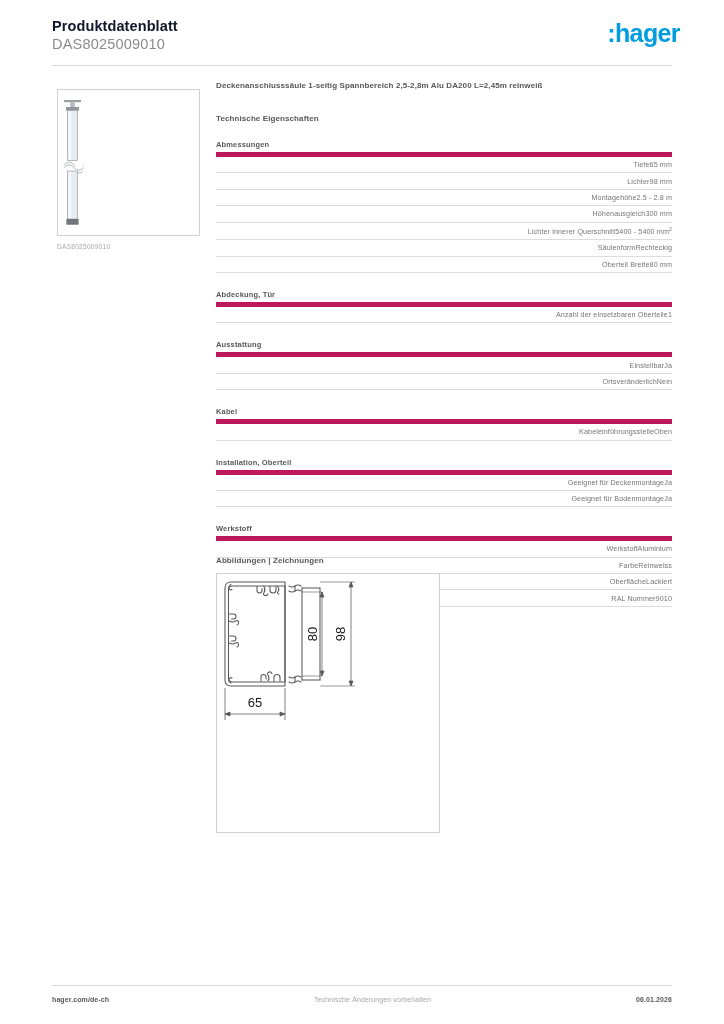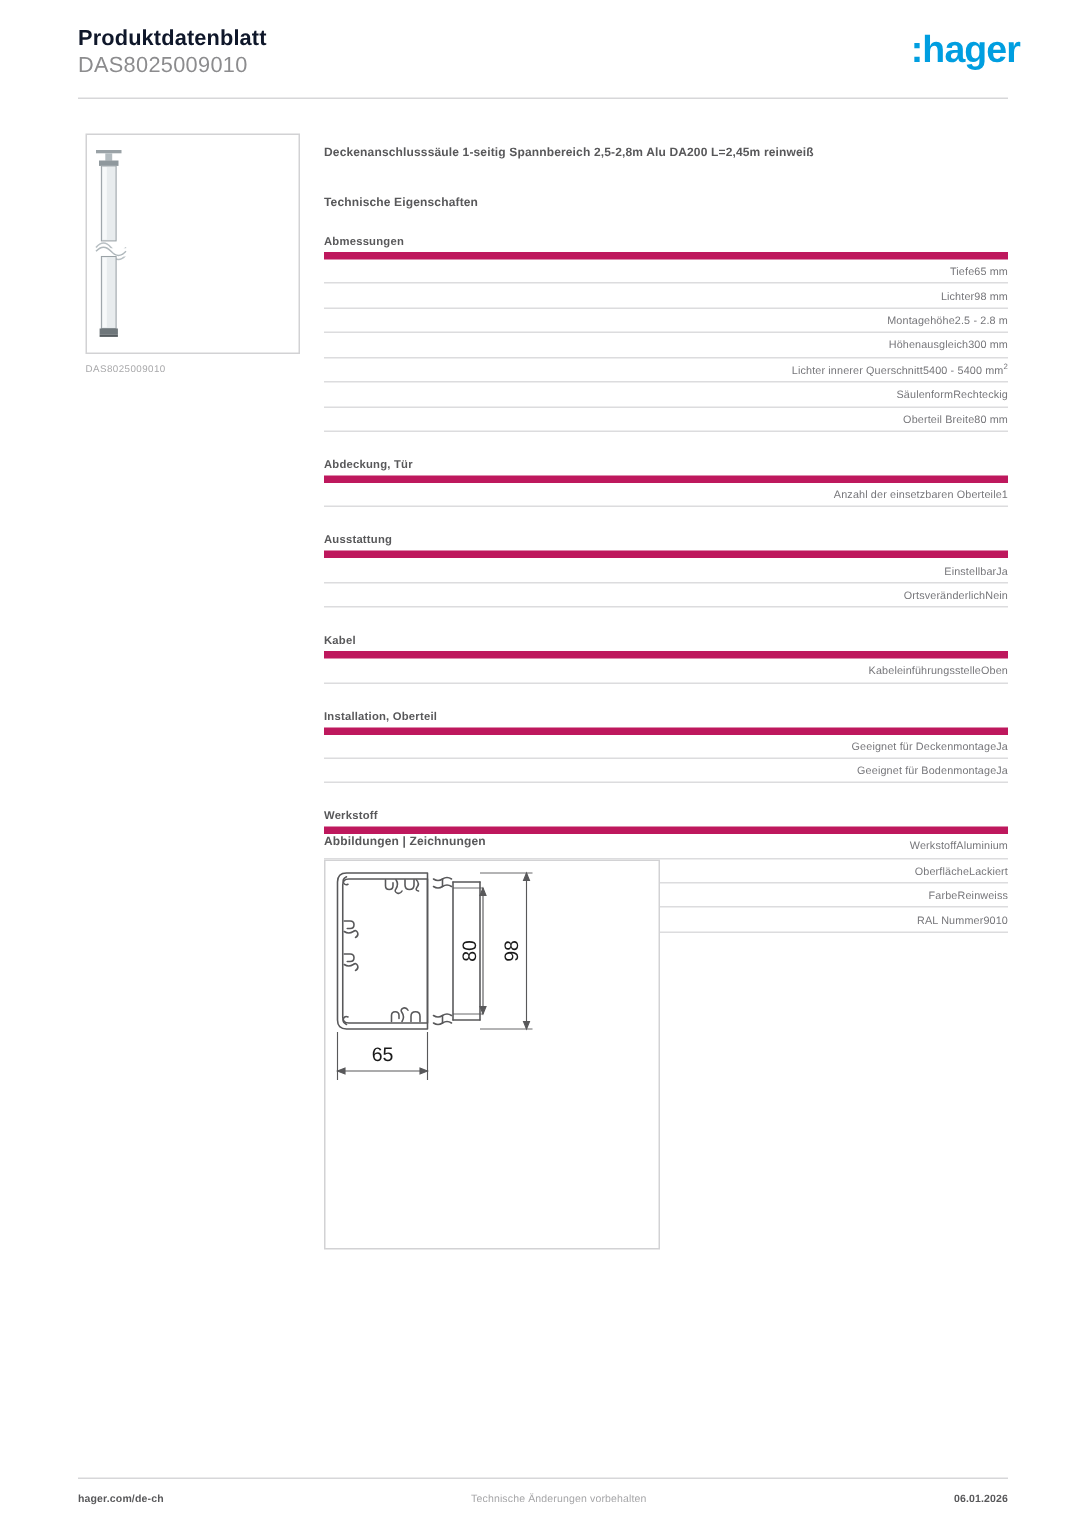--- a/index.html
+++ b/index.html
@@ -67,21 +67,21 @@
     position: absolute;
     left: 57px; top: 243px;
     font-size: 6.5px;
     color: #a8a8aa;
     letter-spacing: 0.3px;
   }
 
   
   .main {
     position: absolute;
-    left: 216px; top: 96px;
+    left: 216px; top: 80px;
     width: 456px;
   }
   .prod-name {
     font-size: 8px;
     font-weight: bold;
     color: #58585a;
     letter-spacing: 0.1px;
     line-height: 11px;
   }
   .spec-title {
@@ -260,26 +260,26 @@
             <span class="v">Ja</span>
           </div>
         </div>
         <div class="group">
           <div class="group-head">Werkstoff</div>
           <div class="row">
             <span class="k">Werkstoff</span>
             <span class="v">Aluminium</span>
           </div>
           <div class="row">
+            <span class="k">Farbe</span>
+            <span class="v">Reinweiss</span>
+          </div>
+          <div class="row">
             <span class="k">Oberfläche</span>
             <span class="v">Lackiert</span>
-          </div>
-          <div class="row">
-            <span class="k">Farbe</span>
-            <span class="v">Reinweiss</span>
           </div>
           <div class="row">
             <span class="k">RAL Nummer</span>
             <span class="v">9010</span>
           </div>
         </div>
       </div>
   </div>
 
   <div class="draw-title">Abbildungen | Zeichnungen</div>

